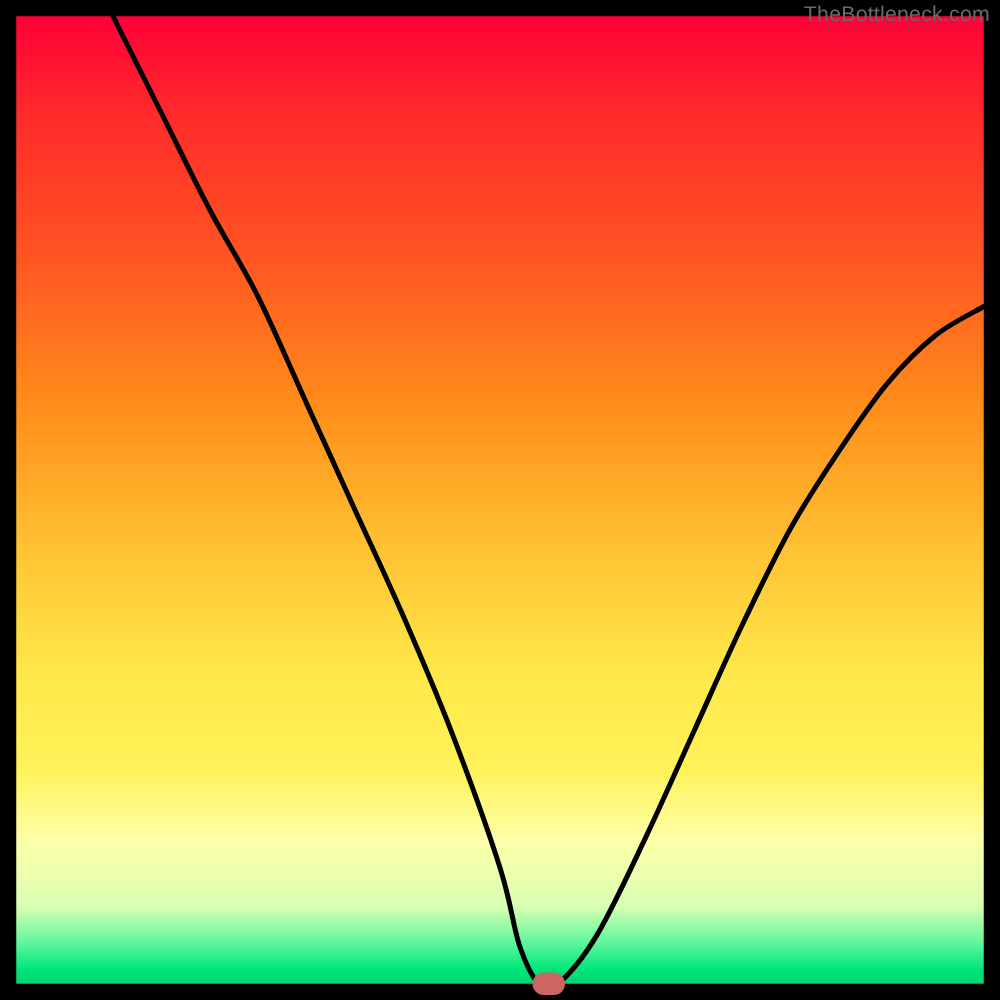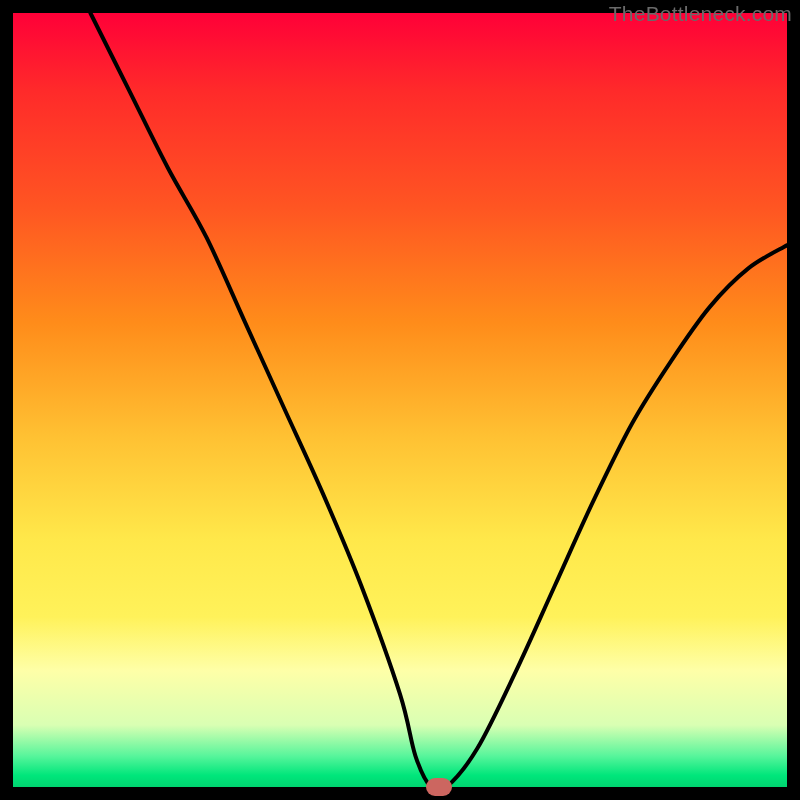--- a/index.html
+++ b/index.html
@@ -36,21 +36,21 @@
       #57f59b 96%,
       #00e67b 98.5%,
       #00d470 100%
     );
   }
   .watermark {
     position: absolute;
     top: 2px;
     right: 8px;
     color: #6a6a6a;
-    font-size: 21px;
+    font-size: 17px;
     font-weight: 500;
     letter-spacing: 0.2px;
     user-select: none;
   }
   svg.curve {
     position: absolute;
     left: 0;
     top: 0;
     width: 774px;
     height: 774px;

